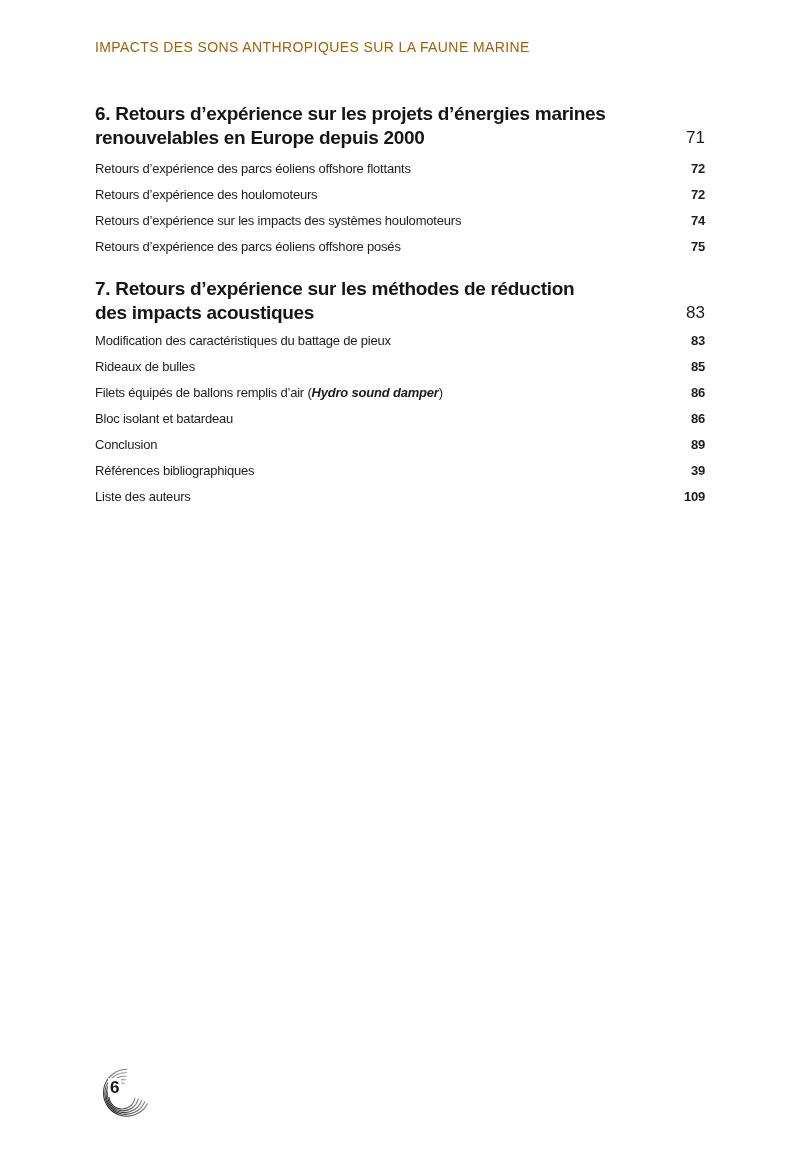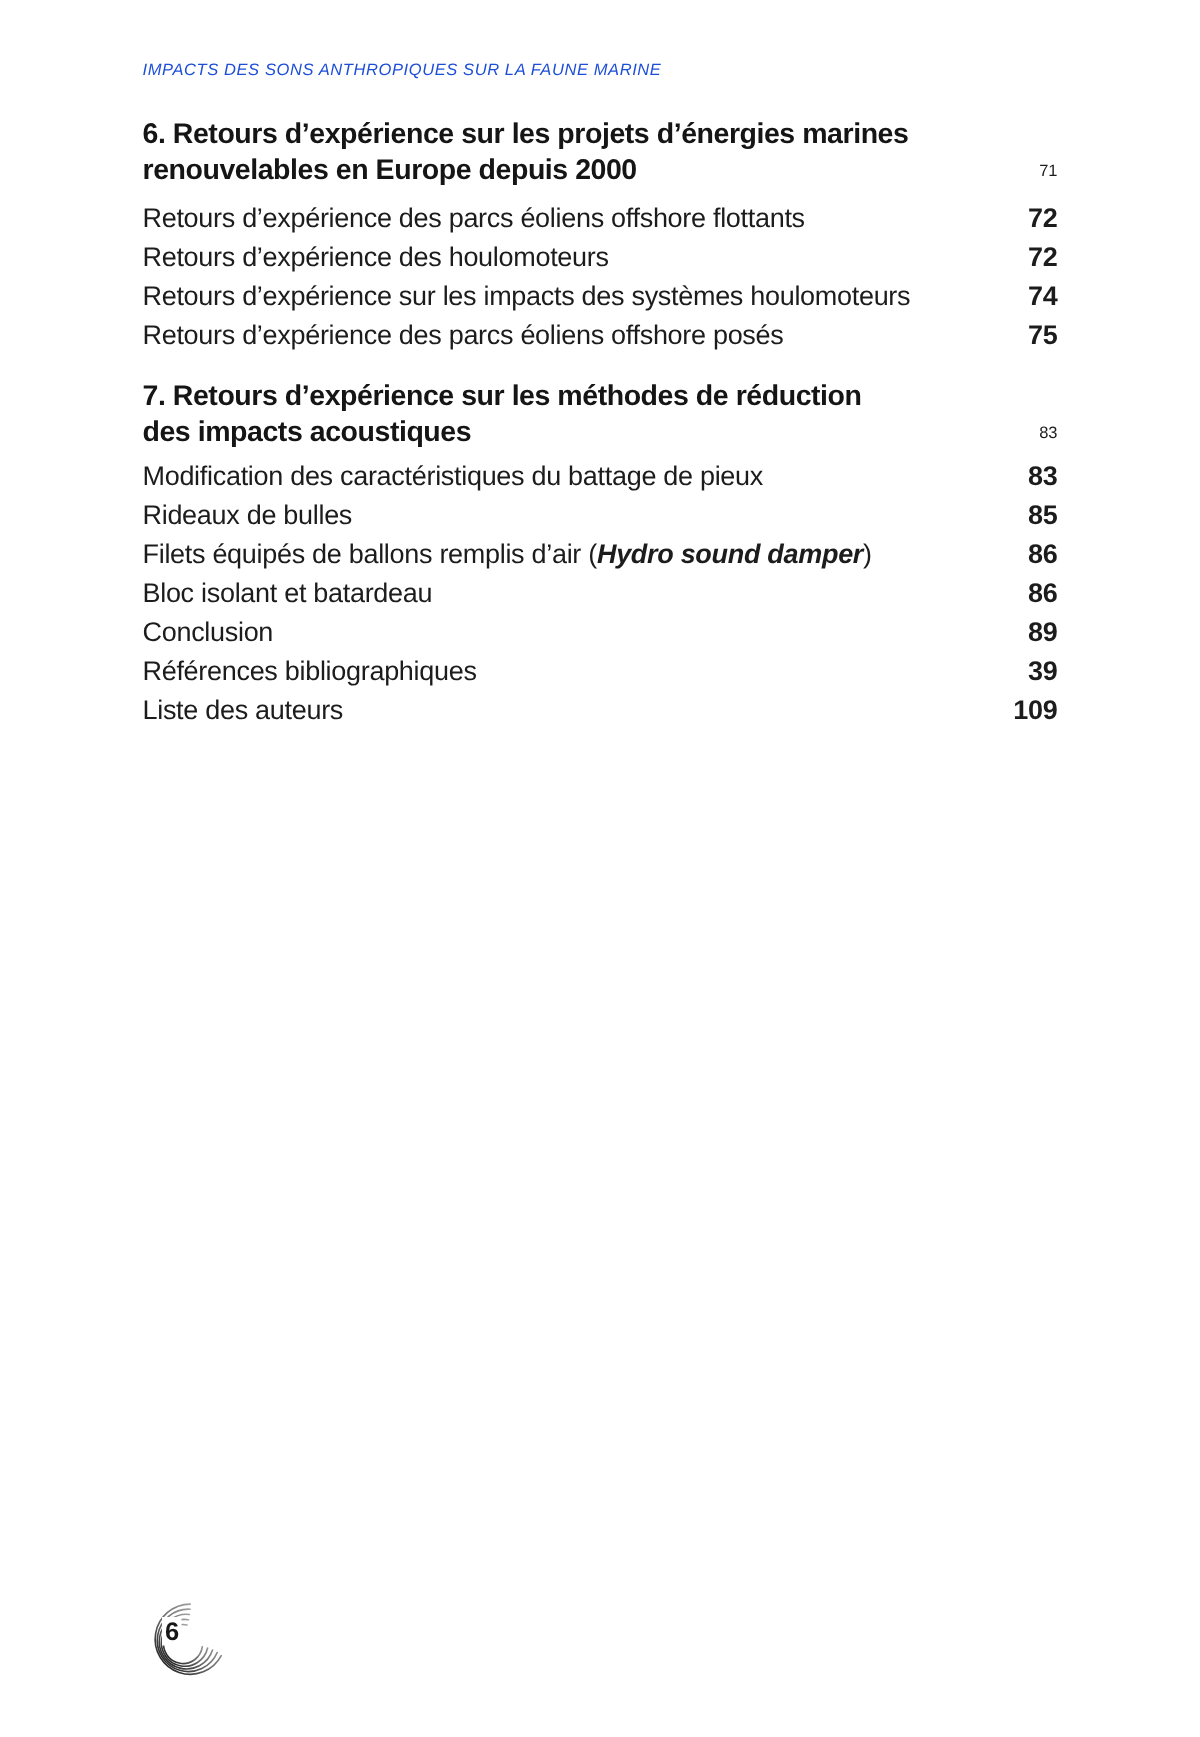--- a/index.html
+++ b/index.html
@@ -8,51 +8,50 @@
     width:800px;height:1158px;
     margin:0 auto;
     background:#ffffff;
     font-family:"Liberation Sans", sans-serif;
     color:#1c1c1c;
     box-sizing:border-box;
     padding:40px 95px 0 95px;
     overflow:hidden;
   }
   .running-header{
-    font-size:11px;
+    font-size:14px;
     line-height:14px;
     letter-spacing:0.4px;
-    color:#1d4ed8;
-    font-style:italic;
+    color:#a16207;
   }
-  .toc{margin-top:24px;}
+  .toc{margin-top:48px;}
   .section-heading{
     display:flex;
     justify-content:space-between;
     align-items:flex-end;
   }
   .heading-text{
     font-weight:bold;
     font-size:19px;
     line-height:24px;
     letter-spacing:-0.3px;
     color:#151515;
     white-space:nowrap;
   }
   .heading-text span{display:block;}
   .section-heading .pagenum{
     font-weight:normal;
-    font-size:11px;
+    font-size:17px;
     line-height:24px;
   }
   .entries{margin-top:6px;}
   .entry{
     display:flex;
     justify-content:space-between;
-    font-size:18px;
+    font-size:13px;
     line-height:26px;
     letter-spacing:-0.2px;
   }
   .entry .label{white-space:nowrap;}
   .entry .pagenum{text-align:right;font-weight:bold;}
   .section-7{margin-top:17px;}
   .section-7 .entries{margin-top:3px;}
   em{font-style:italic;font-weight:bold;}
   .footer{
     position:absolute;

